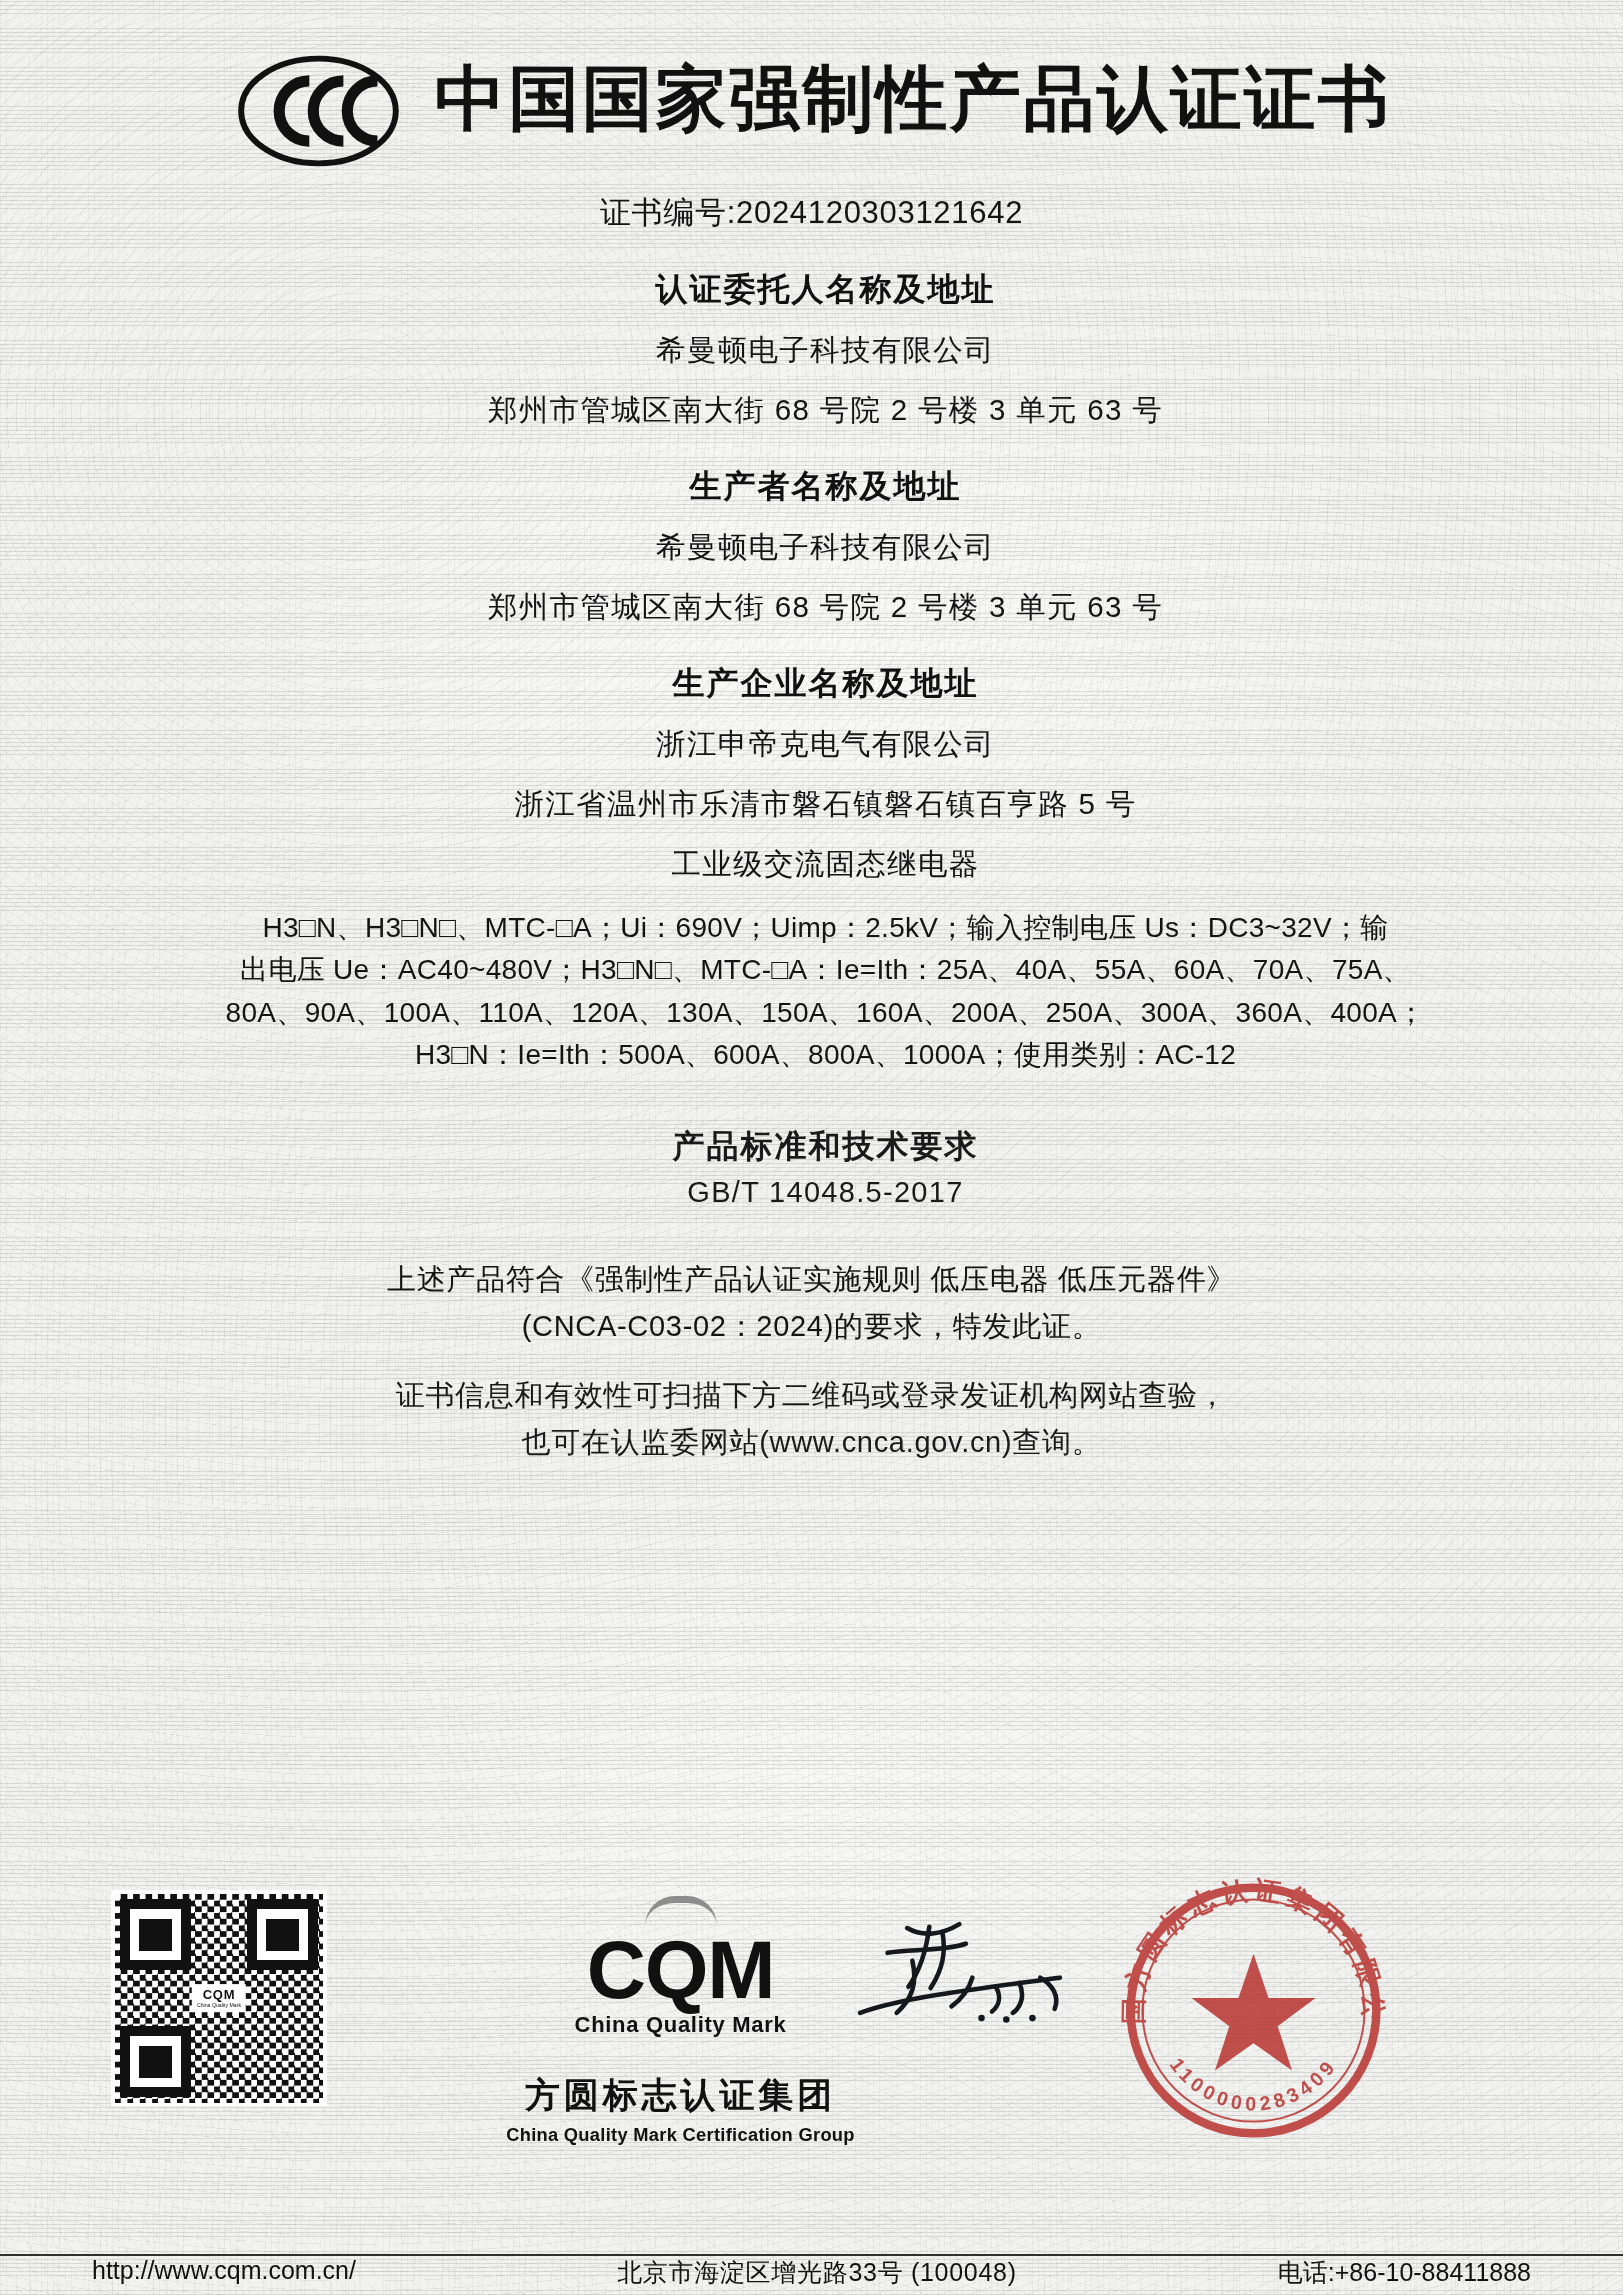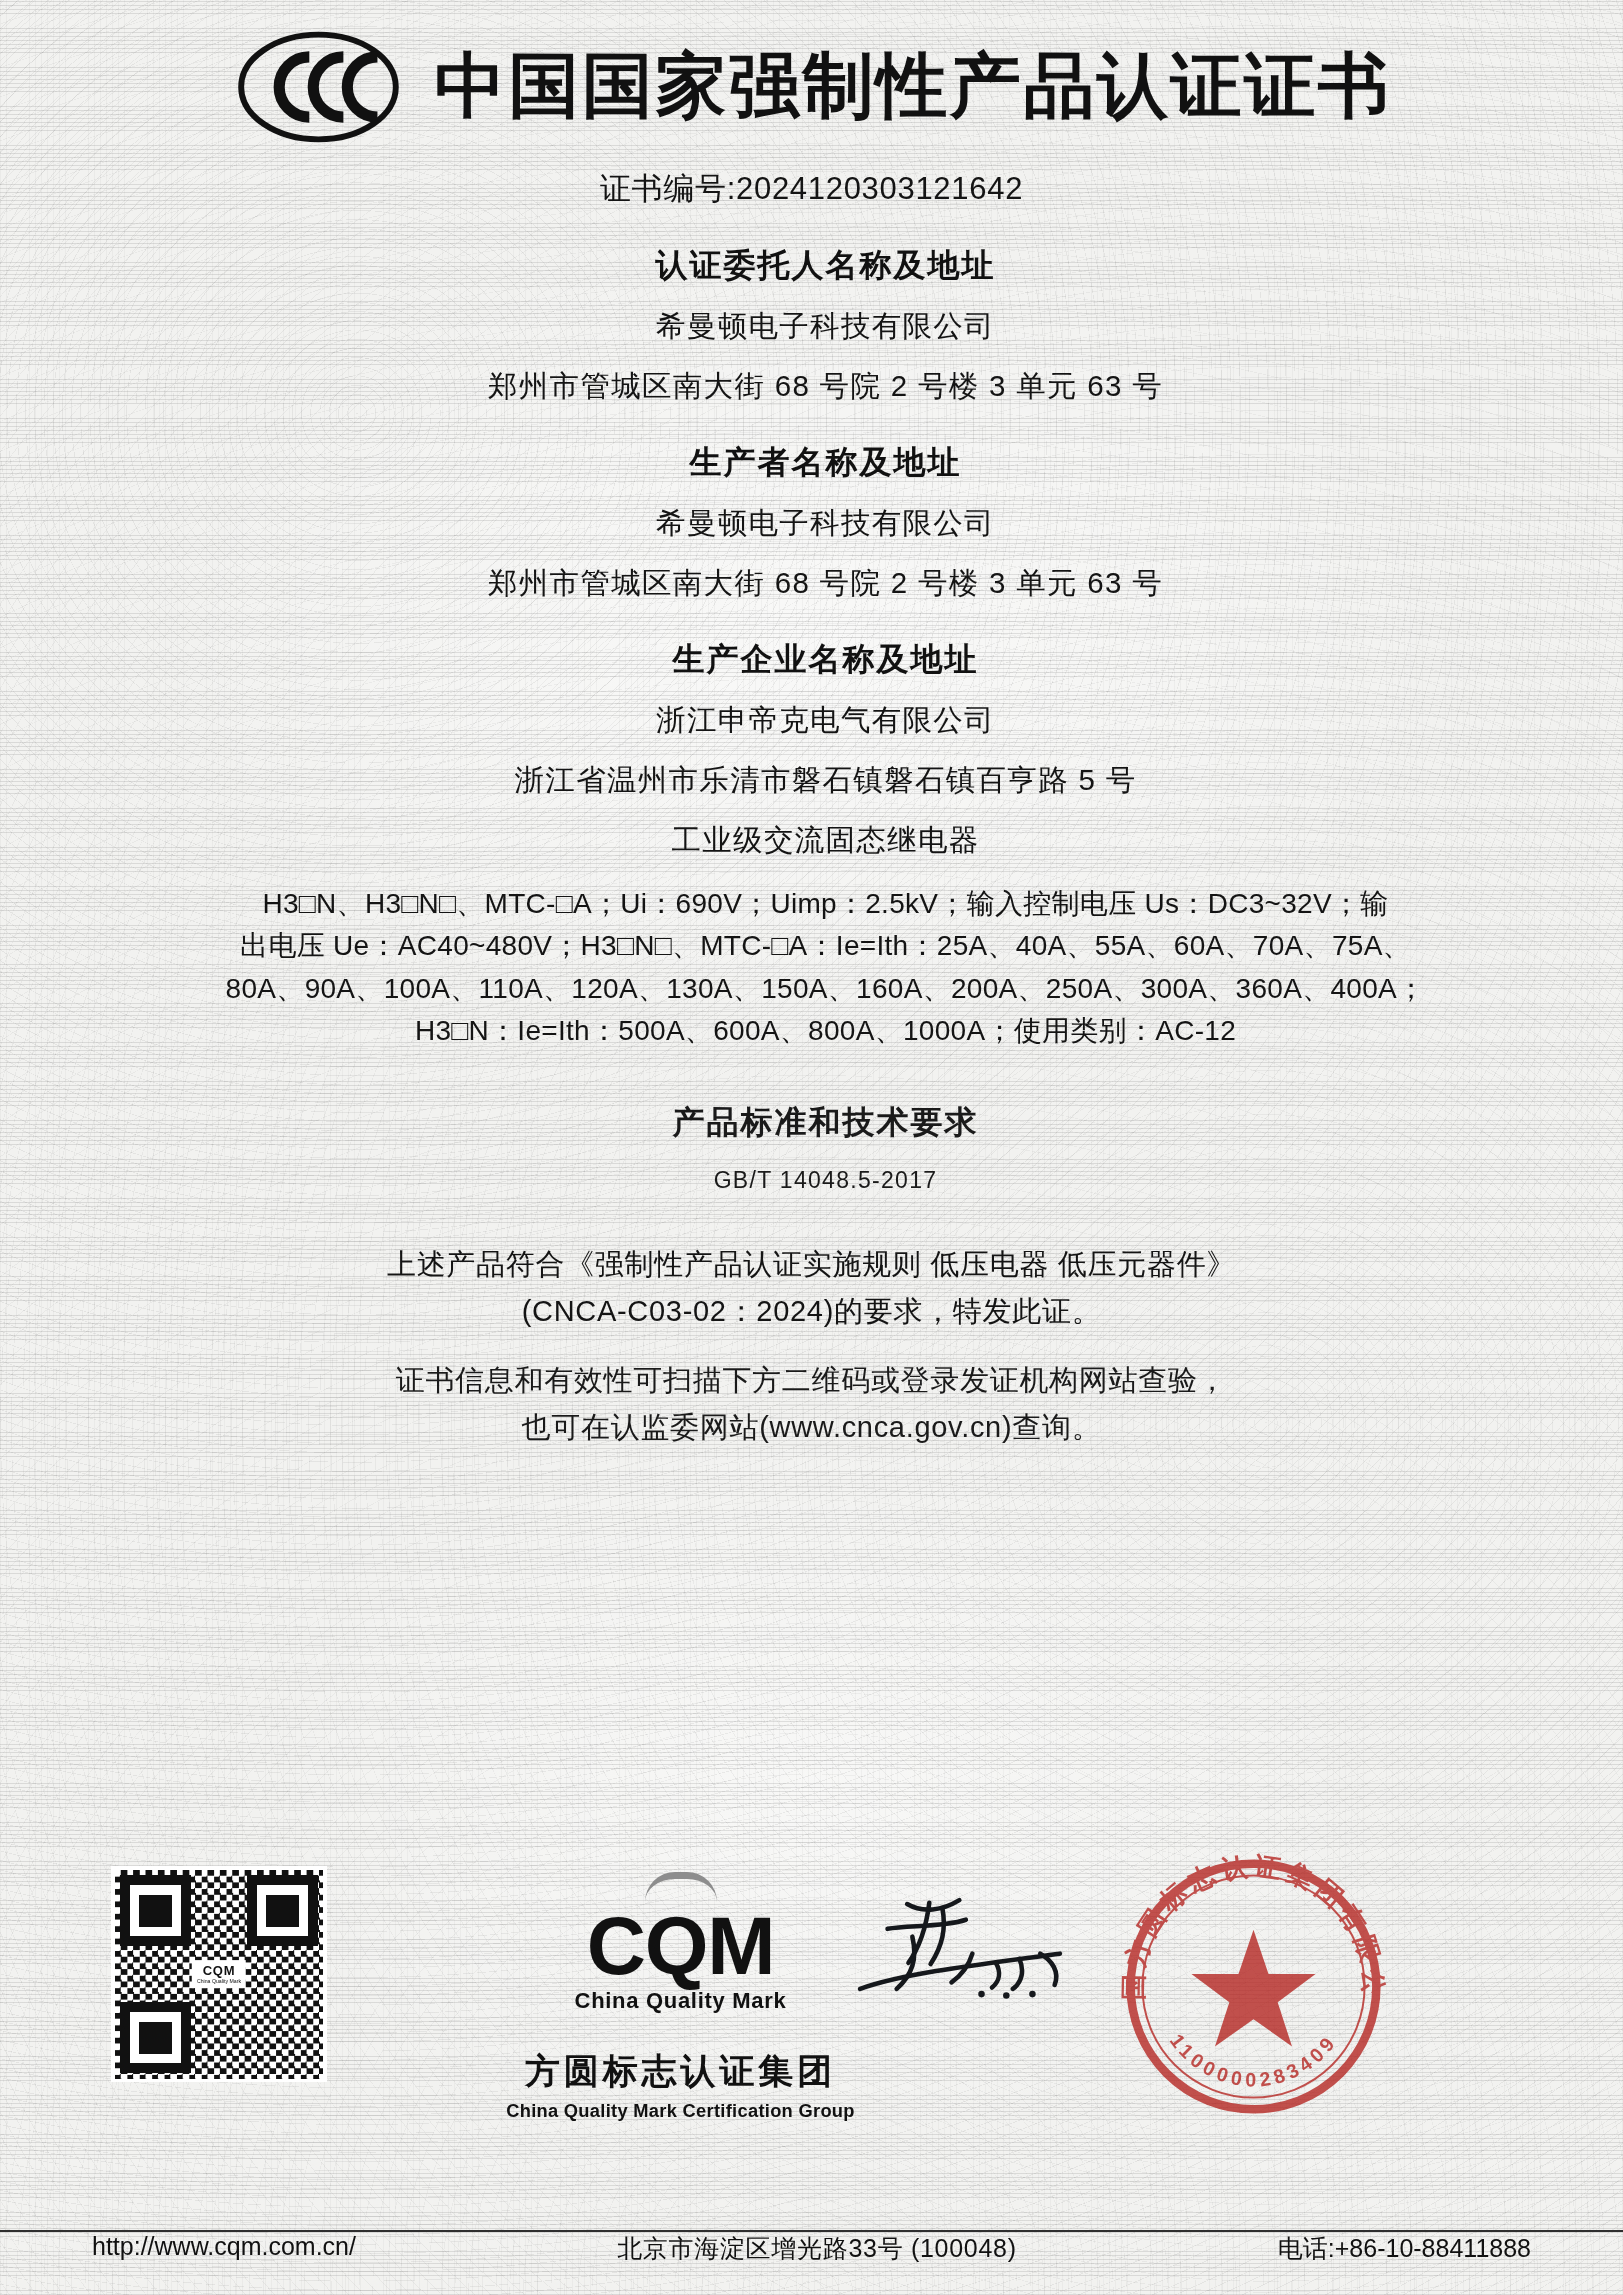--- a/index.html
+++ b/index.html
@@ -53,24 +53,25 @@
   .content {
     position: relative;
     z-index: 3;
     width: 1623px;
     height: 2295px;
   }
 
   
   .header {
     display: flex;
-    align-items: center;
+    align-items: flex-start;
     justify-content: center;
     gap: 13px;
     padding-top: 27.5px;
+    margin-top: 24px;
   }
   .ccc-logo {
     width: 190px;
     height: 118px;
     position: relative;
     flex: none;
   }
   .ccc-logo svg { display:block; }
 
   .cert-title {
@@ -118,22 +119,22 @@
     white-space: nowrap;
   }
 
   .std-title {
     font-size: 32px;
     font-weight: 700;
     letter-spacing: 2px;
     margin-top: 48px;
   }
   .std-value {
-    font-size: 23px;
-    margin-top: 22px;
+    font-size: 29px;
+    margin-top: 7px;
     letter-spacing: 1.3px;
   }
 
   .statement {
     margin-top: 47px;
     text-align: center;
   }
   .statement div {
     font-size: 29px;
     line-height: 1.62;

